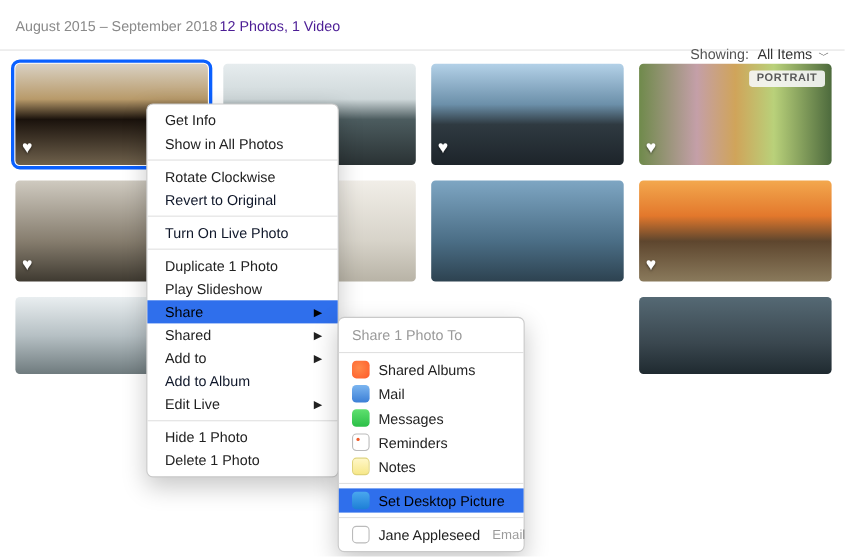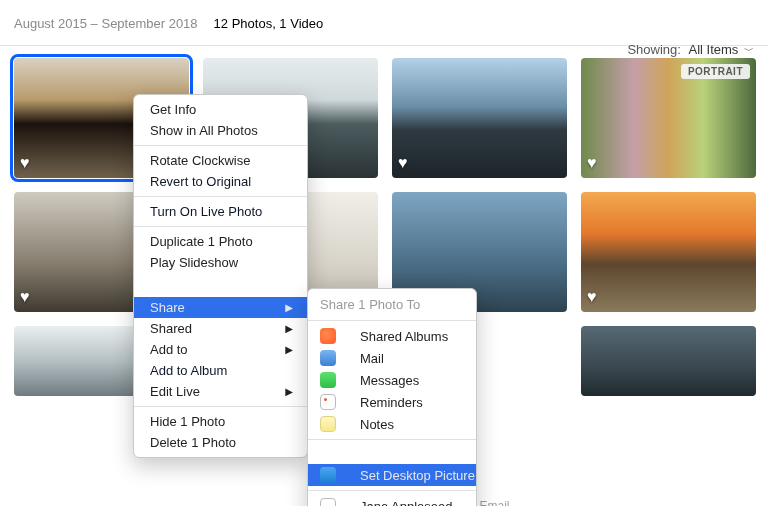--- a/index.html
+++ b/index.html
@@ -6,35 +6,35 @@
   body {
     font-family: -apple-system, "Helvetica Neue", Helvetica, Arial, sans-serif;
     background: #fff;
     width: 768px;
     height: 506px;
     overflow: hidden;
     position: relative;
   }
   .header { padding: 10px 14px 6px 14px; }
   .title { font-size: 28px; font-weight: 700; color: #1a1a1a; letter-spacing: -0.5px; }
-  .subhead { display: flex; align-items: center; gap: 16px; margin-top: 6px; font-size: 13px; color: #8a8a8a; }
+  .subhead { display: flex; align-items: center; gap: 2px; margin-top: 6px; font-size: 13px; color: #8a8a8a; }
   .date-range { color: #8a8a8a; }
-  .counts { color: #000000; }
+  .counts { color: #4c1d95; }
   .showing { position: absolute; right: 14px; top: 42px; font-size: 13px; color: #555; }
   .showing .val { font-weight: 400; color: #333; margin-left: 4px; }
   .chev { display: inline-block; margin-left: 2px; font-size: 10px; vertical-align: middle; }
   .divider { height: 1px; background: #e2e2e2; margin: 8px 0 12px 0; }
   .grid {
     display: grid;
     grid-template-columns: repeat(4, 175px);
     gap: 14px;
     padding: 0 14px;
   }
   .thumb {
-    height: 120px;
+    height: 92px;
     border-radius: 4px;
     position: relative;
     overflow: hidden;
   }
   .thumb.selected { outline: 3px solid #0a60ff; outline-offset: 1px; }
   .heart {
     position: absolute; left: 6px; bottom: 6px;
     color: #fff; font-size: 16px;
     filter: drop-shadow(0 1px 1px rgba(0,0,0,0.5));
   }
@@ -71,24 +71,24 @@
   }
   .menu .item {
     padding: 3px 14px 3px 16px;
     white-space: nowrap;
     display: flex;
     align-items: center;
     justify-content: space-between;
     gap: 30px;
   }
   .menu .item.disabled { color: #0f172a; }
-  .menu .item.hl { background: #2f6fec; color: #e5e5e5; margin-top: 24px; }
+  .menu .item.hl { background: #2f6fec; color: #000000; }
   .menu .arrow { font-size: 10px; }
   .menu .sep { height: 1px; background: #e0e0e0; margin: 4px 0; }
-  .submenu .item { padding: 3px 16px 3px 12px; gap: 24px; justify-content: flex-start; }
+  .submenu .item { padding: 3px 16px 3px 12px; gap: 8px; justify-content: flex-start; }
   .submenu .ico {
     width: 16px; height: 16px; border-radius: 4px;
     display: inline-flex; align-items: center; justify-content: center;
     font-size: 11px; color: #fff; flex-shrink: 0;
   }
   .submenu .title-row { color: #9a9a9a; padding: 4px 16px 4px 12px; }
   .submenu .email-hint { color: rgba(0,0,0,0.4); font-size: 12px; margin-left: 3px; }
   .ico-shared { background: radial-gradient(circle at 40% 40%, #ff8a4a, #ff5a2a); border-radius:50%; }
   .ico-mail { background: linear-gradient(#7bb5f0,#3c7fd6); }
   .ico-msg { background: linear-gradient(#5fe06f,#2bbf47); border-radius:50%; }

